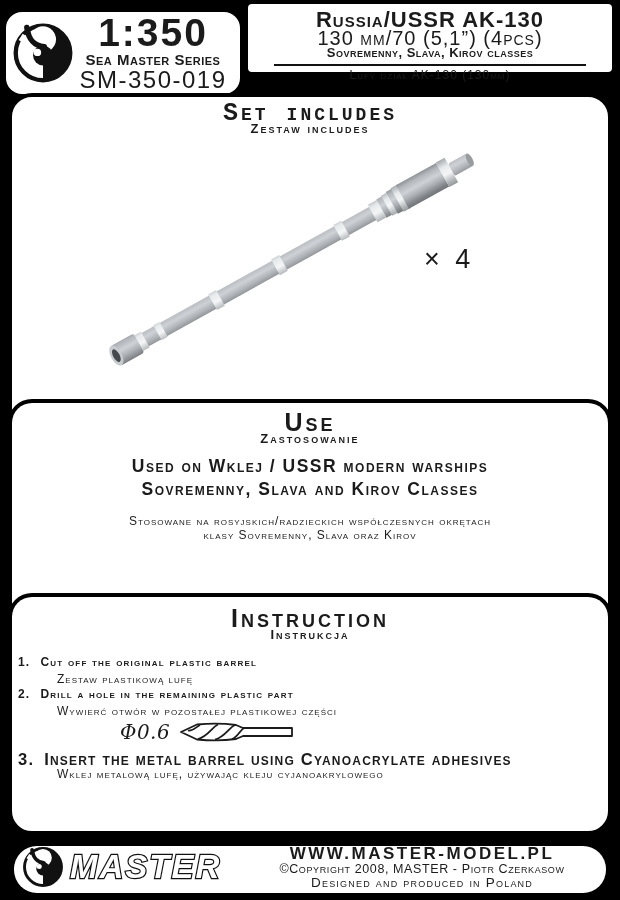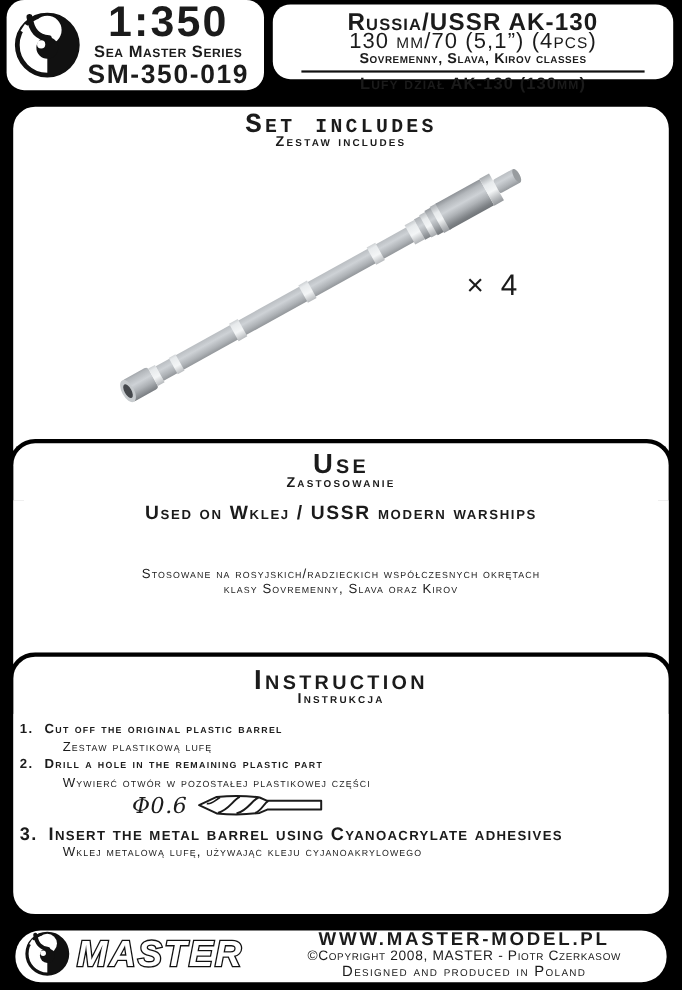--- a/index.html
+++ b/index.html
@@ -2,33 +2,33 @@
 <html><head>
 <meta charset="utf-8">
 <style>
   html,body{margin:0;padding:0;background:#000;}
   .page{
     position:relative;width:620px;height:900px;background:#000;
     font-family:"Liberation Sans",sans-serif;color:#1b1b1b;
     font-variant:small-caps;overflow:hidden;
   }
   
-  .brand-box{position:absolute;left:6px;top:0;width:234px;height:82px;background:#fff;
+  .brand-box{position:absolute;left:6px;top:12px;width:234px;height:82px;background:#fff;
     border-radius:16px;display:flex;align-items:center;padding:0 8px 0 6px;box-sizing:border-box;}
   .brand-text{flex:1;text-align:center;line-height:1;}
   .scale{font-size:39px;font-weight:700;letter-spacing:2px;line-height:38px;}
   .series{font-size:15px;font-weight:700;letter-spacing:0.5px;line-height:16px;white-space:nowrap;}
-  .code{font-size:24px;font-weight:700;letter-spacing:1.5px;line-height:24px;white-space:nowrap;}
+  .code{font-size:24px;font-weight:400;letter-spacing:1.5px;line-height:24px;white-space:nowrap;}
   .product-box{position:absolute;left:248px;top:4px;width:364px;height:68px;background:#fff;
-    border-radius:16px;text-align:center;padding-top:5px;box-sizing:border-box;line-height:1;}
+    border-radius:4px;text-align:center;padding-top:5px;box-sizing:border-box;line-height:1;}
   .p-title{font-size:22px;font-weight:700;letter-spacing:1px;line-height:21px;}
   .p-spec{font-size:20px;font-weight:400;letter-spacing:1px;line-height:16px;}
   .p-classes{font-size:13px;font-weight:700;letter-spacing:0.5px;line-height:14px;}
   .p-divider{height:2px;background:#111;margin:4px 26px 3px;}
-  .p-sub{font-size:15px;font-weight:700;letter-spacing:1px;}
+  .p-sub{font-size:12px;font-weight:400;letter-spacing:1px;}
   
   .content-frame{position:absolute;left:8px;top:93px;width:604px;height:742px;background:#fff;
     border:4px solid #000;border-radius:24px;box-sizing:border-box;}
   .section-divider{position:absolute;left:8px;width:604px;height:56px;box-sizing:border-box;
     border:4px solid #000;border-bottom:none;border-radius:24px 24px 0 0;pointer-events:none;}
   .ctr{position:absolute;left:14px;right:14px;text-align:center;line-height:1;}
   .title-lg{font-size:25px;font-weight:700;letter-spacing:3px;}
   .title-sm{font-size:13px;font-weight:700;letter-spacing:2px;}
   .body-en{font-size:17.5px;font-weight:700;letter-spacing:1.5px;white-space:nowrap;}
   .body-pl{font-size:12px;font-weight:400;letter-spacing:1px;white-space:nowrap;}
@@ -127,20 +127,21 @@
         <rect x="388" y="-7" width="22" height="14" rx="2" fill="url(#met)"></rect>
         <ellipse cx="409" cy="0" rx="2.8" ry="6.8" fill="#989c9f"></ellipse>
       </g>
     </svg>
   </span>
   <div class="qty">× 4</div>
 
   <div class="ctr title-lg" style="top:410px;">Use</div>
   <div class="ctr title-sm" style="top:432px;">Zastosowanie</div>
   <div class="ctr body-en" style="top:458px;">Used on Wklej / USSR modern warships</div>
+  <div class="ctr body-en" style="top:481px;">Sovremenny, Slava and Kirov Classes</div>
   <div class="ctr body-pl" style="top:515px;">Stosowane na rosyjskich/radzieckich współczesnych okrętach</div>
   <div class="ctr body-pl" style="top:529px;">klasy Sovremenny, Slava oraz Kirov</div>
 
   <div class="ctr title-lg" style="top:606px;">Instruction</div>
   <div class="ctr title-sm" style="top:628px;">Instrukcja</div>
 
   <div class="step-en" style="top:656px;">
     <span class="num">1.</span><span>Cut off the original plastic barrel</span>
   </div>
   <div class="step-pl" style="top:673px;">Zestaw plastikową lufę</div>

